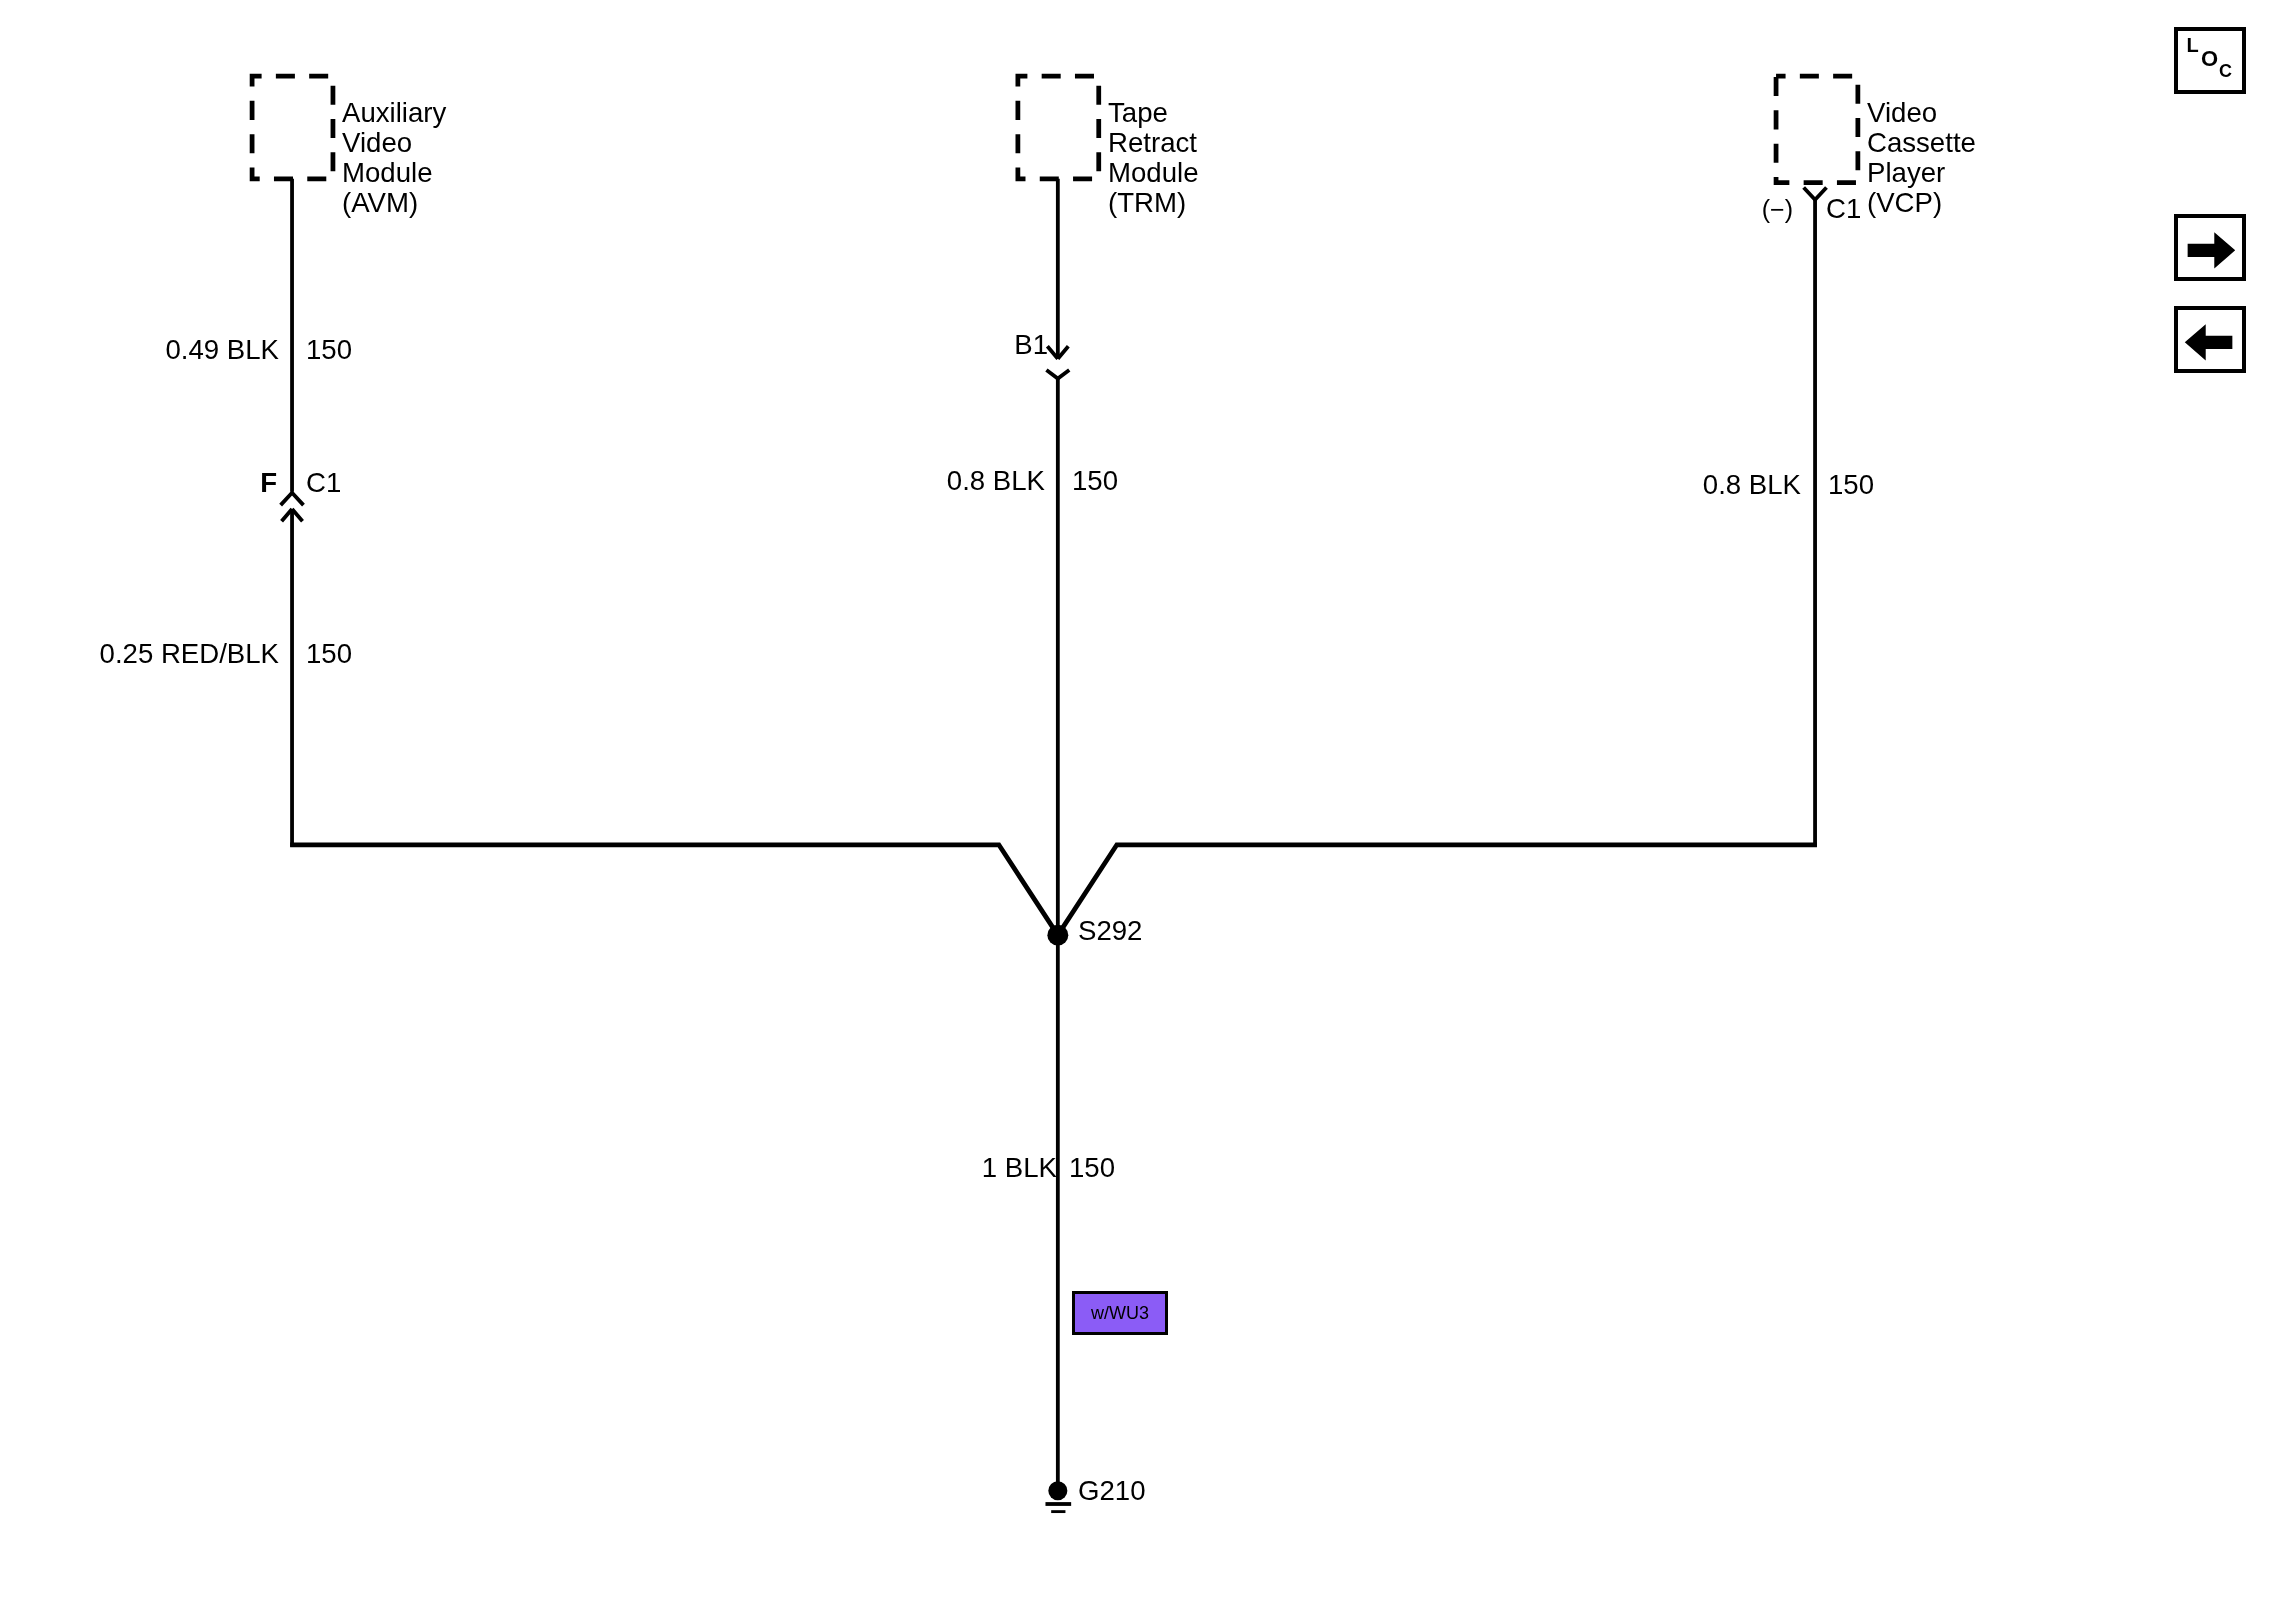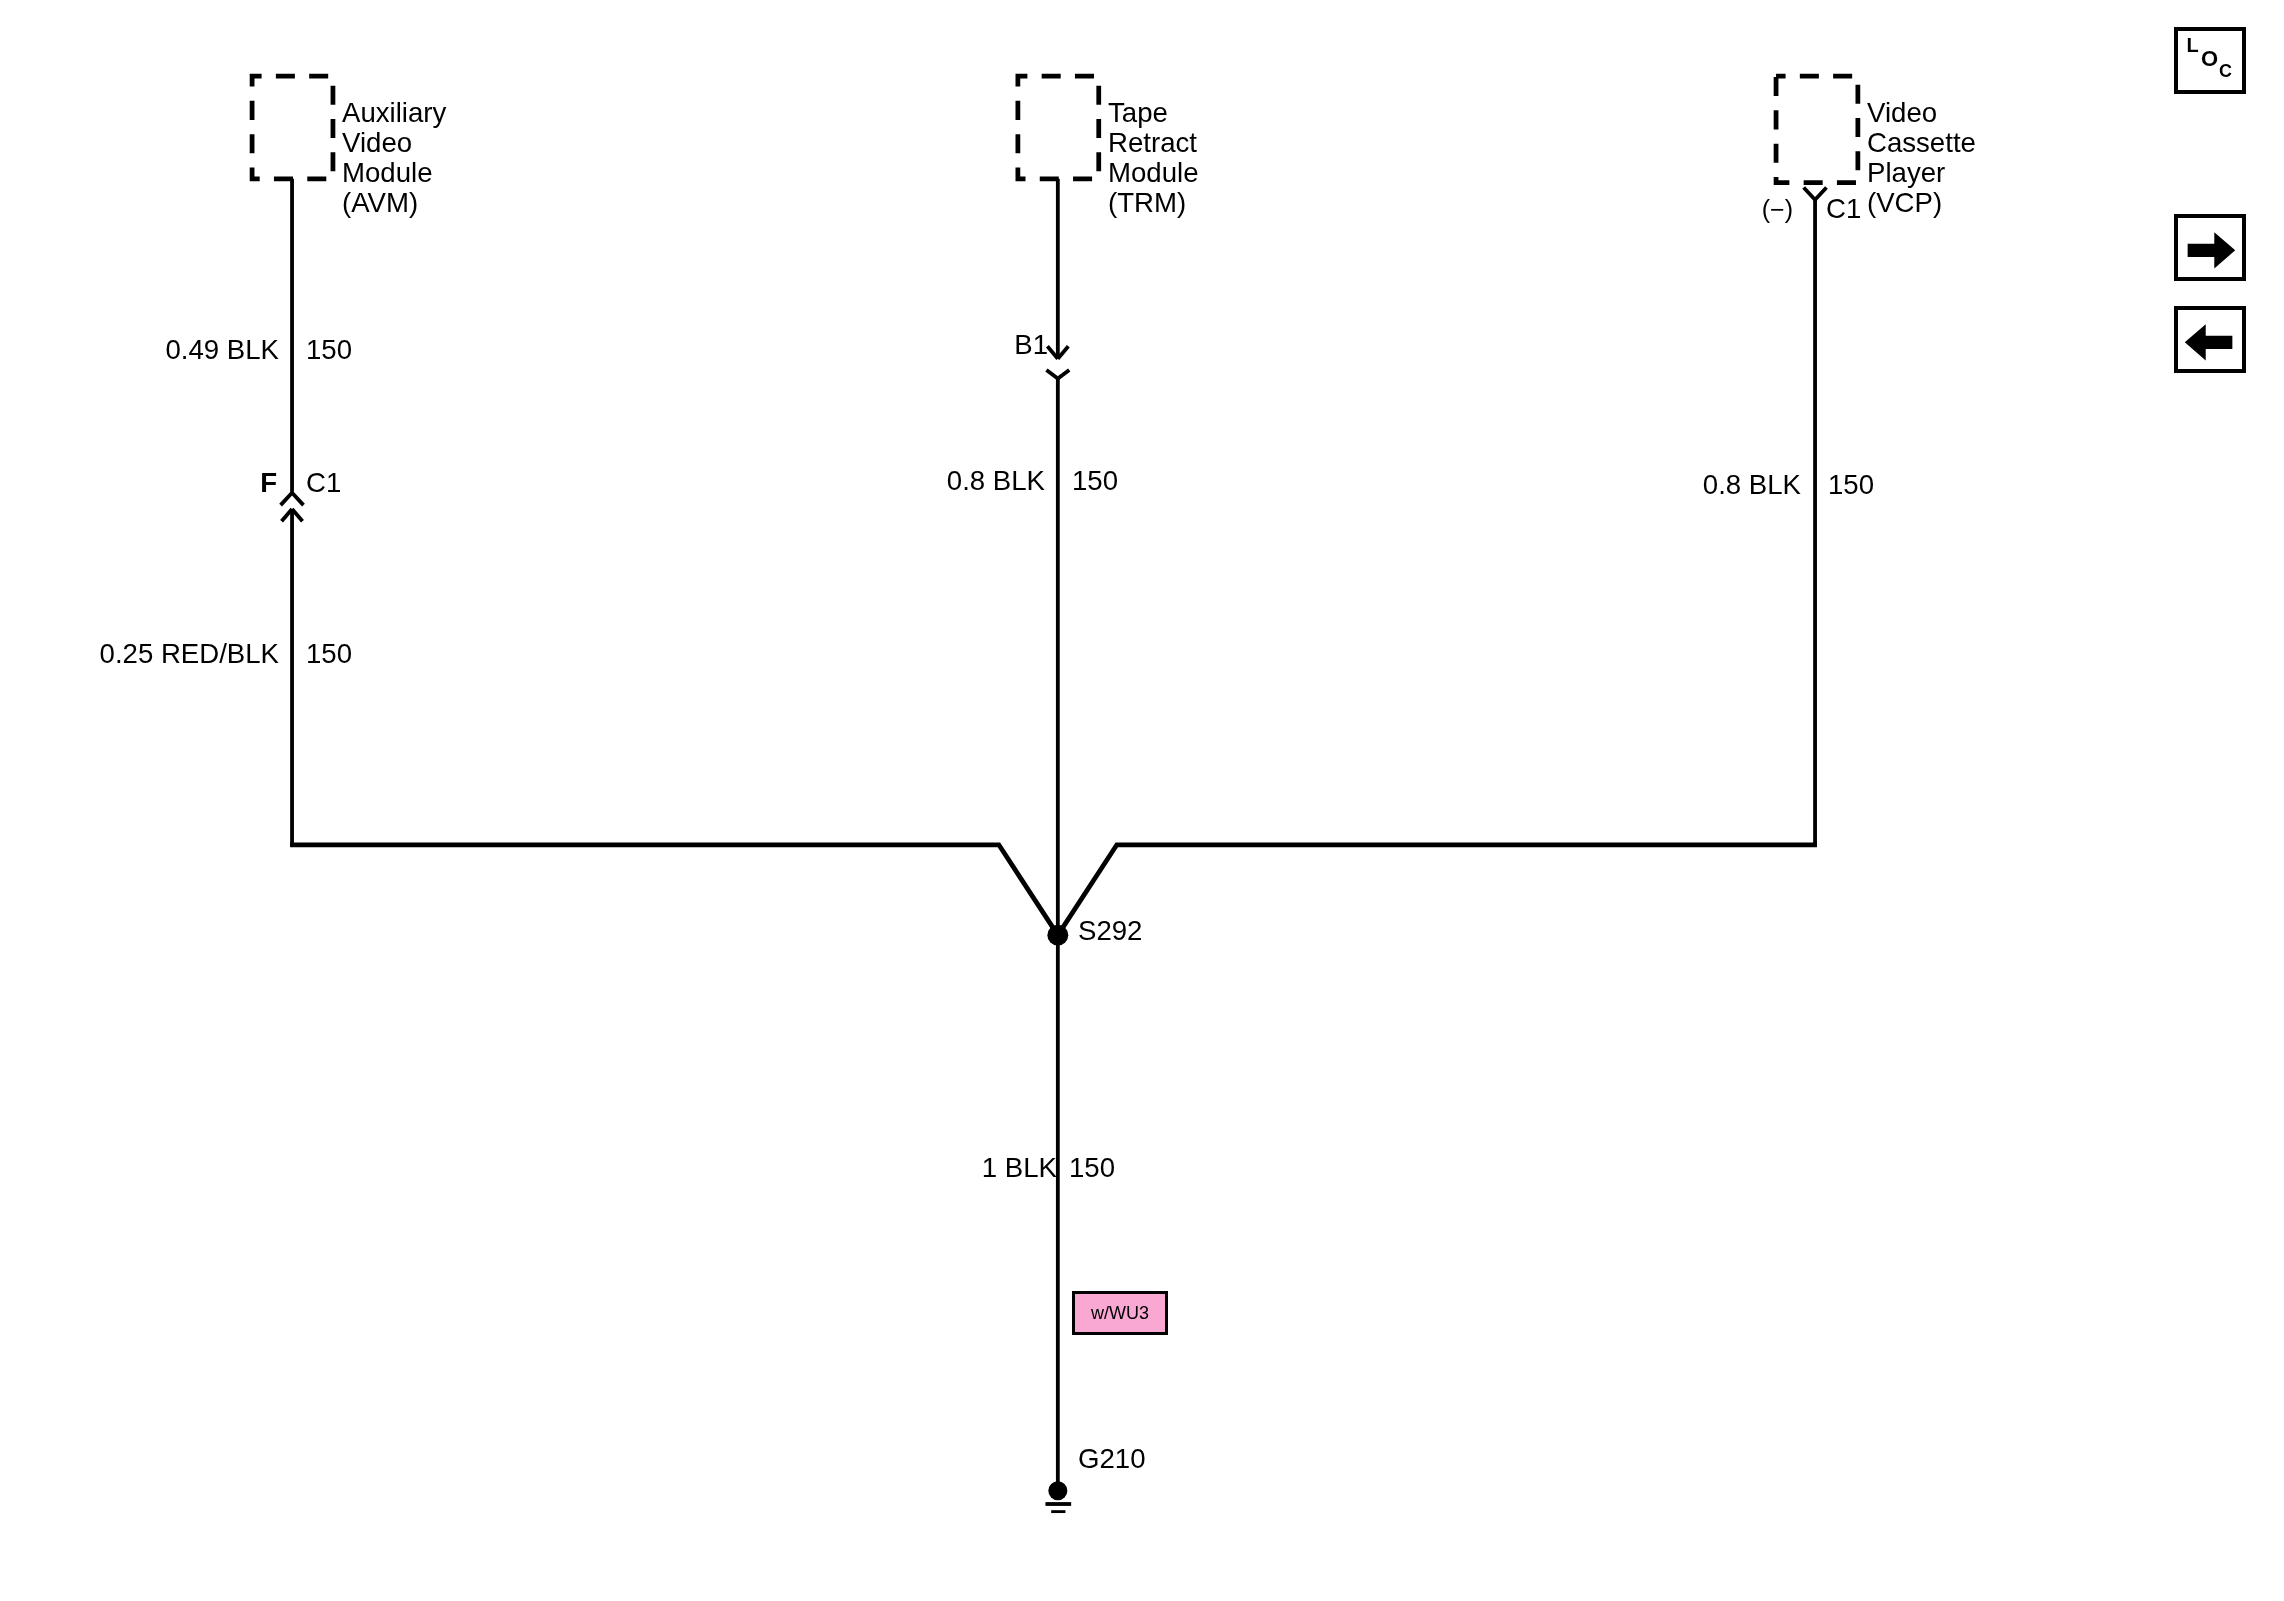--- a/index.html
+++ b/index.html
@@ -24,21 +24,21 @@
     position:absolute;
     width:64px;height:59px;
     border:4.8px solid #000;
     background:#fff;
     box-sizing:content-box;
   }
   .loc-letter{position:absolute;font-weight:bold;}
   .opt-box{
     position:absolute;
     border:3.8px solid #000;
-    background:#f9a8d4;
+    background:#8b5cf6;
     display:flex;align-items:center;justify-content:center;
     font-size:18px;
     box-sizing:border-box;
   }
 </style>
 </head>
 <body>
 
 <div id="canvas">
 
@@ -112,21 +112,21 @@
 
   <div class="lbl" style="left:1078px;top:916px;">S292</div>
 
   <div class="lbl r" style="left:816px;width:241px;top:1153px;">1 BLK</div>
   <div class="lbl" style="left:1069px;top:1153px;">150</div>
 
   <div class="opt-box" style="left:1072px;top:1291px;width:96px;height:44px;">
     <span>w/WU3</span>
   </div>
 
-  <div class="lbl" style="left:1078px;top:1444px;">G210</div>
+  <div class="lbl" style="left:1078px;top:1476px;">G210</div>
 
   <div class="lbl r" style="left:1560px;width:241px;top:470px;">0.8 BLK</div>
   <div class="lbl" style="left:1828px;top:470px;">150</div>
 
   <div class="navbox" style="left:2174px;top:27px;">
     <span class="loc-letter" style="left:8.6px;top:2.9px;font-size:20px;">L</span>
     <span class="loc-letter" style="left:23px;top:15px;font-size:22px;">O</span>
     <span class="loc-letter" style="left:41px;top:30px;font-size:18px;">C</span>
   </div>
 

